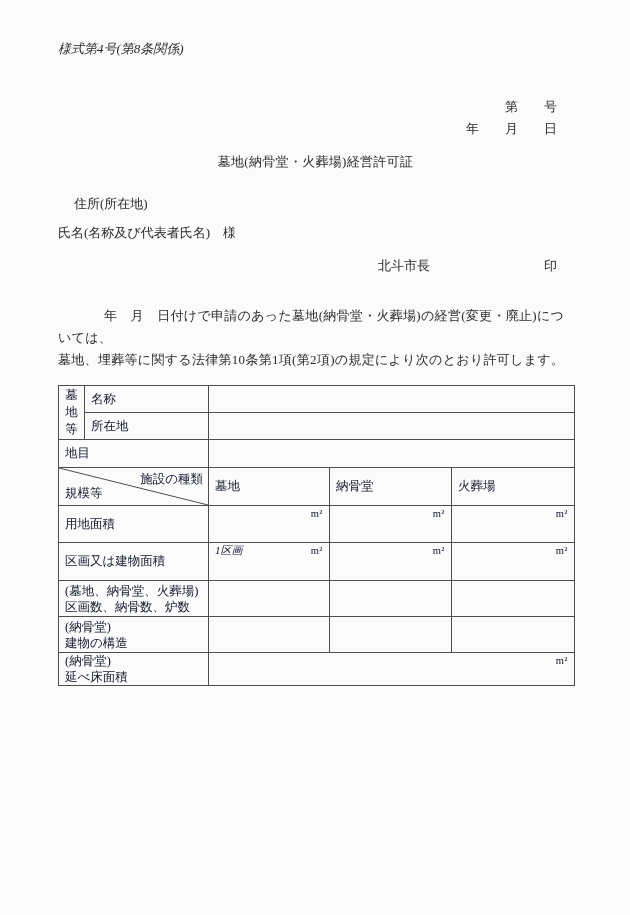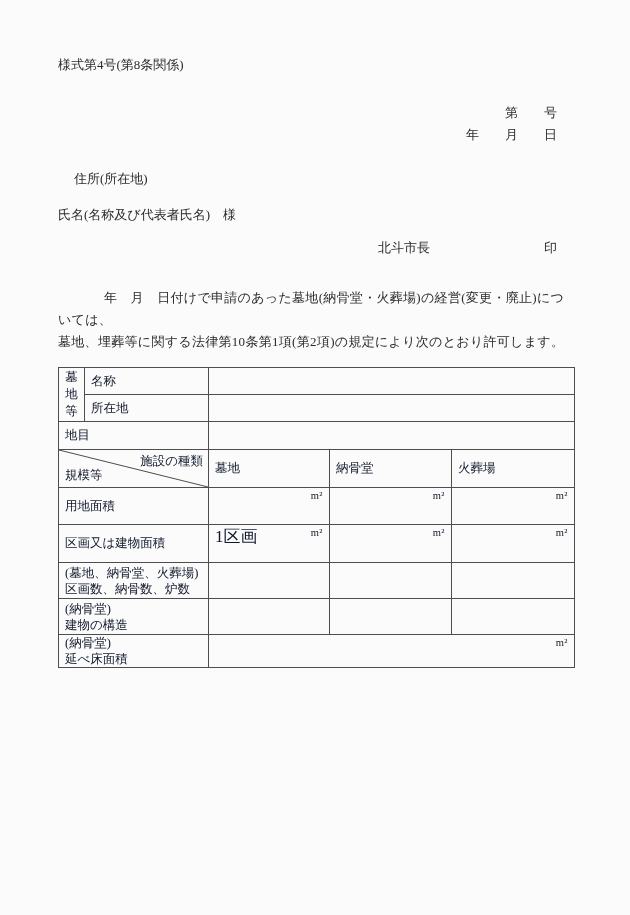--- a/index.html
+++ b/index.html
@@ -13,37 +13,38 @@
     height: 915px;
     box-sizing: border-box;
     padding: 0 57px 0 58px;
     background: #fbfbfb;
     color: #2b2b2b;
     font-family: "Liberation Serif", "DejaVu Serif", serif;
     font-size: 13px;
     overflow: hidden;
   }
   .form-number {
-    padding-top: 56px;
+    padding-top: 40px;
     line-height: 18px;
+    font-style: italic;
   }
   .doc-number-block {
-    margin-top: 28px;
+    margin-top: 38px;
     text-align: right;
     padding-right: 16px;
     line-height: 22px;
   }
   .doc-title {
     margin-top: 13px;
     text-align: center;
     font-size: 13px;
     letter-spacing: 0.3px;
   }
   .address-label { margin-top: 24px; line-height: 18px; margin-left: 16px; }
-  .name-label   { margin-top: 18px;  line-height: 18px; }
+  .name-label   { margin-top: 11px;  line-height: 18px; }
   .mayor-line {
     margin-top: 15px;
     display: flex;
     justify-content: space-between;
     padding-left: 320px;
     padding-right: 16px;
     line-height: 18px;
   }
   .body-text {
     margin-top: 30px;
@@ -70,21 +71,21 @@
     word-break: break-all;
     line-height: 17px;
     padding: 0 6px;
   }
   .c-diag { position: relative; padding: 0; }
   .c-diag .diag-svg { position: absolute; left: 0; top: 0; width: 100%; height: 100%; display: block; }
   .c-diag .diag-top    { position: absolute; top: 3px;  right: 5px; }
   .c-diag .diag-bottom { position: absolute; bottom: 3px; left: 6px; }
   .c-unit { text-align: right; vertical-align: top; padding-top: 2px; }
   .unit { font-size: 10.5px; letter-spacing: 0.5px; }
-  .one-section { float: left; font-size: 17px; }
+  .one-section { float: left; font-size: 11px; font-style: italic; }
   .two-line { line-height: 16px; padding: 2px 6px; }
   .r-name  { height: 27px; }
   .r-loc   { height: 27px; }
   .r-land  { height: 28px; }
   .r-head  { height: 38px; }
   .r-area  { height: 37px; }
   .r-sect  { height: 38px; }
   .r-count { height: 36px; }
   .r-struct{ height: 36px; }
   .r-floor { height: 30px; }
@@ -94,20 +95,21 @@
 
 <div class="page">
 
   <div class="form-number">様式第4号(第8条関係)</div>
 
   <div class="doc-number-block">
     <div>第　　号</div>
     <div>年　　月　　日</div>
   </div>
 
+  <div class="doc-title">墓地(納骨堂・火葬場)経営許可証</div>
 
   <div class="address-label">住所(所在地)</div>
   <div class="name-label">氏名(名称及び代表者氏名)　様</div>
 
   <div class="mayor-line">
     <span>北斗市長</span>
     <span>印</span>
   </div>
 
   <div class="body-text">

